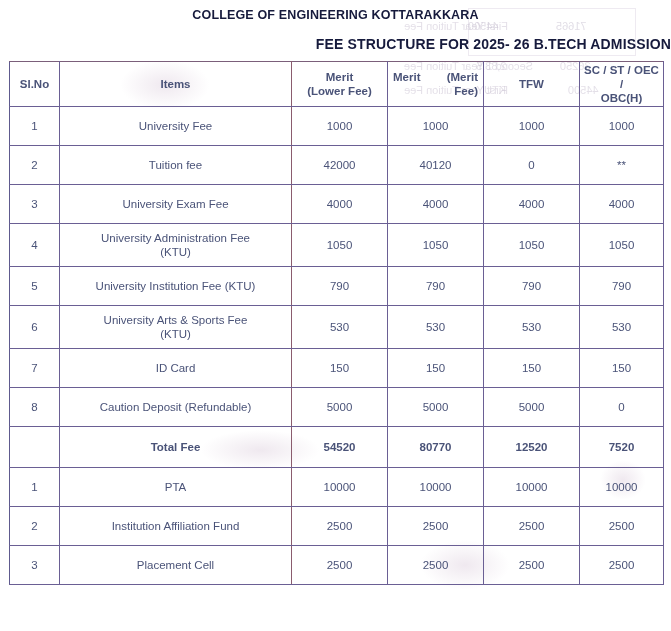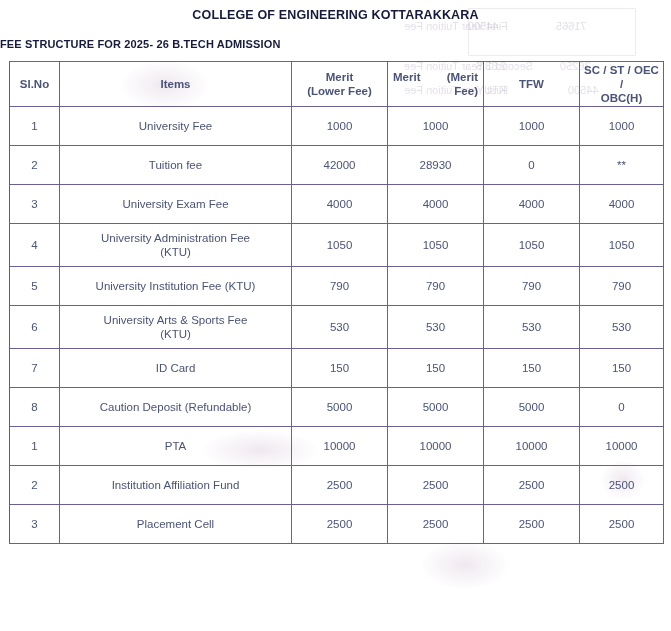--- a/index.html
+++ b/index.html
@@ -73,23 +73,23 @@
   .doc-title {
     text-align: center;
     font-weight: bold;
     font-size: 12.5px;
     color: #161a3c;
     letter-spacing: .15px;
     padding-top: 7px;
     line-height: 16px;
   }
   .doc-subtitle {
-    text-align: left;
-    font-weight: bold;
-    font-size: 11px;
+    text-align: right;
+    font-weight: bold;
+    font-size: 14px;
     color: #161a3c;
     letter-spacing: .15px;
     padding-top: 13px;
     line-height: 16px;
   }
 
   table.fee {
     border-collapse: collapse;
     table-layout: fixed;
     width: 654px;
@@ -220,21 +220,21 @@
           <td class="items-cell nowrap-2">University Fee</td>
           <td>1000</td>
           <td>1000</td>
           <td>1000</td>
           <td>1000</td>
         </tr>
         <tr>
           <td>2</td>
           <td class="items-cell nowrap-2">Tuition fee</td>
           <td>42000</td>
-          <td>28930</td>
+          <td>40120</td>
           <td>0</td>
           <td>**</td>
         </tr>
         <tr>
           <td>3</td>
           <td class="items-cell nowrap-2">University Exam Fee</td>
           <td>4000</td>
           <td>4000</td>
           <td>4000</td>
           <td>4000</td>
@@ -274,20 +274,28 @@
           <td>150</td>
         </tr>
         <tr>
           <td>8</td>
           <td class="items-cell nowrap-2">Caution Deposit (Refundable)</td>
           <td>5000</td>
           <td>5000</td>
           <td>5000</td>
           <td>0</td>
         </tr>
+        <tr class="total-row">
+          <td></td>
+          <td class="items-cell nowrap-2">Total Fee</td>
+          <td>54520</td>
+          <td>80770</td>
+          <td>12520</td>
+          <td>7520</td>
+        </tr>
         <tr>
           <td>1</td>
           <td class="items-cell nowrap-2">PTA</td>
           <td>10000</td>
           <td>10000</td>
           <td>10000</td>
           <td>10000</td>
         </tr>
         <tr>
           <td>2</td>

